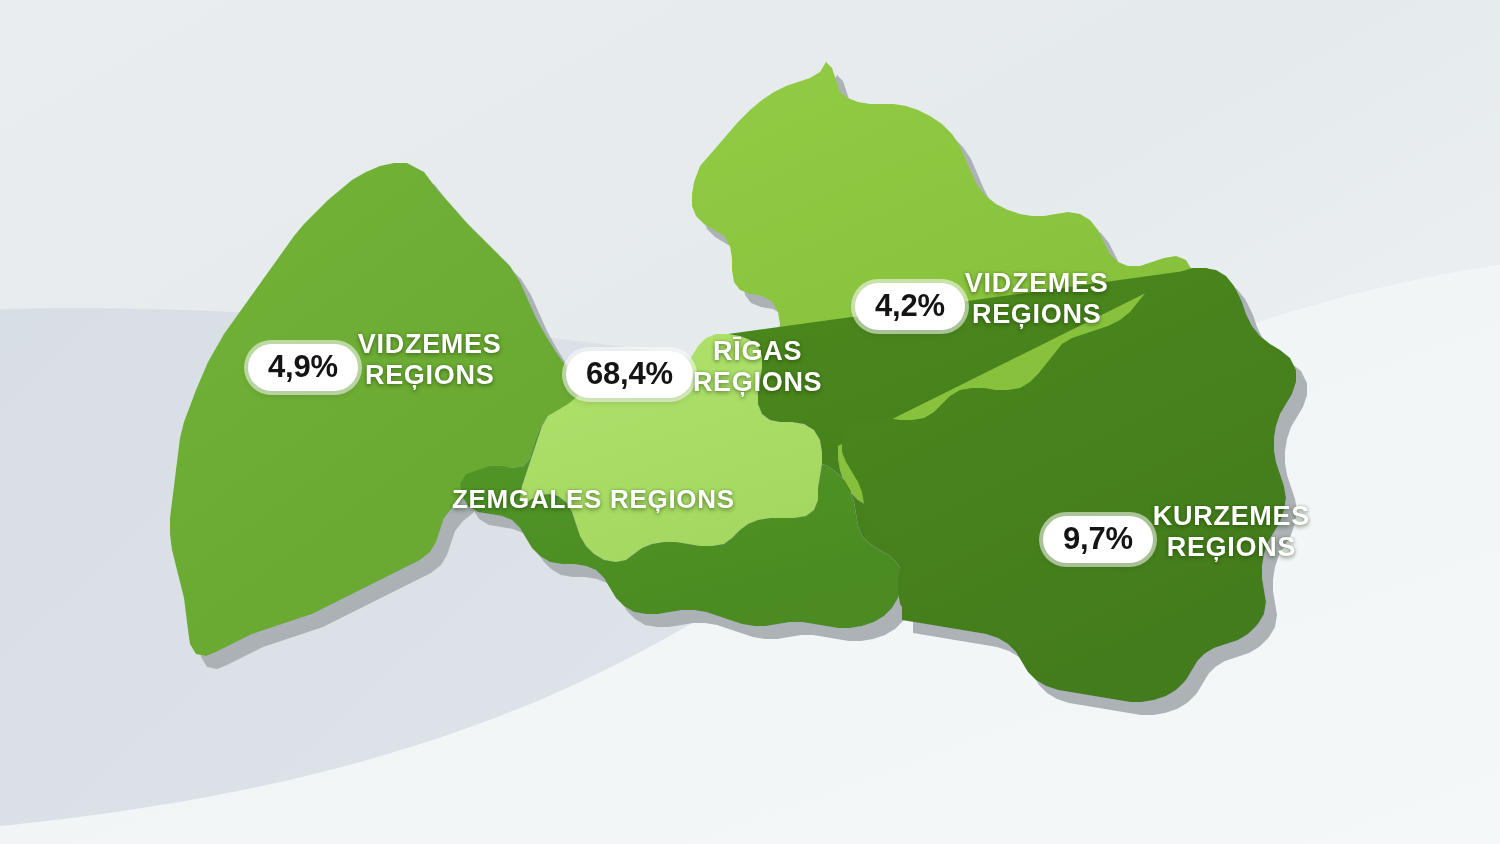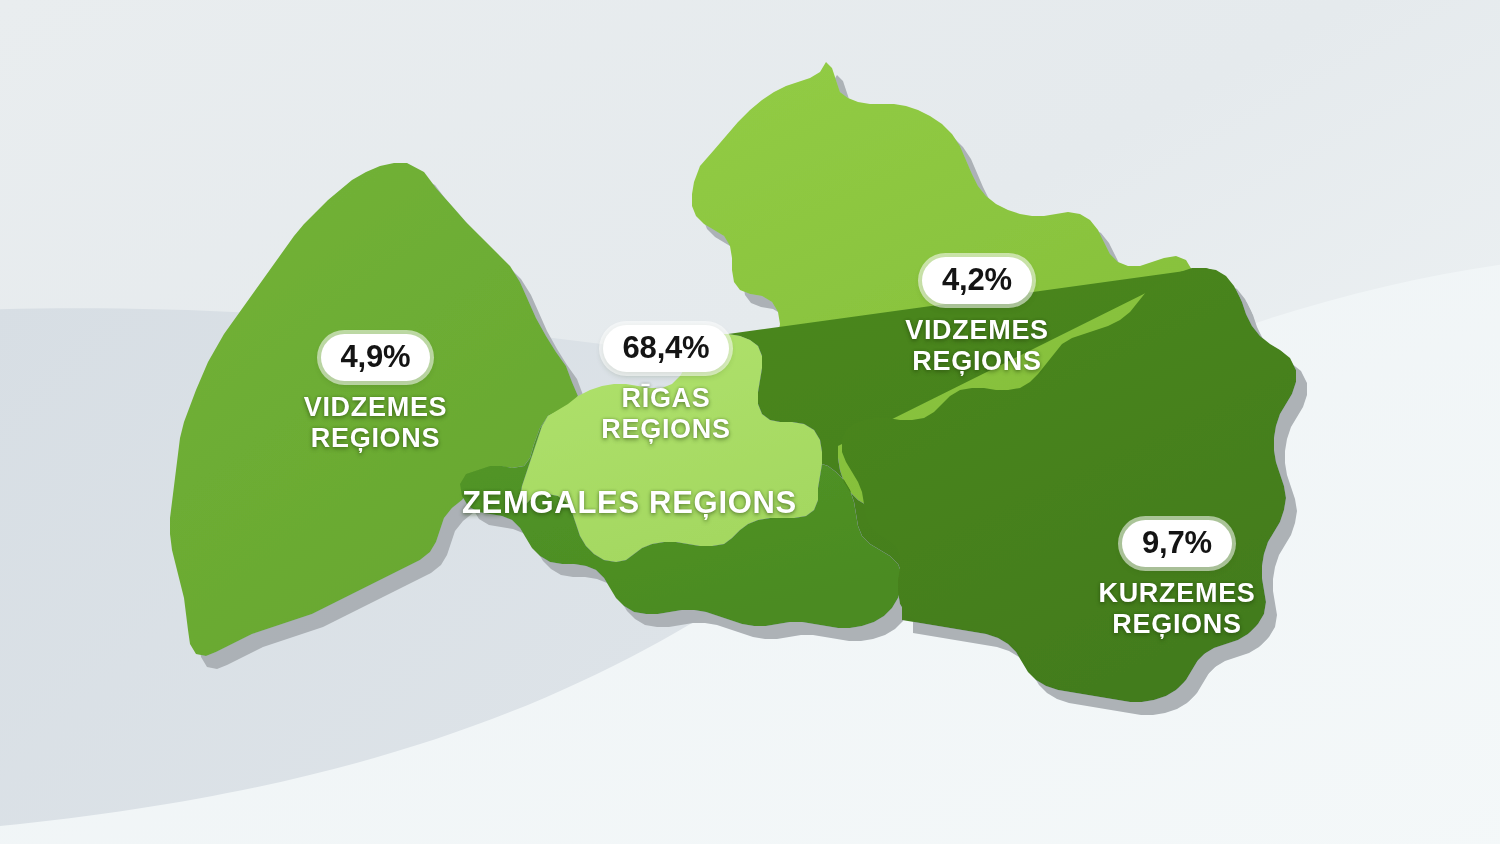--- a/index.html
+++ b/index.html
@@ -30,22 +30,22 @@
     left: 0;
     top: 0;
     width: 1500px;
     height: 844px;
   }
 
   
   .region-label {
     position: absolute;
     display: flex;
-    flex-direction: column;
-    align-items: center;
+    flex-direction: row;
+    align-items: flex-end;
     pointer-events: auto;
   }
   .pill {
     background: #ffffff;
     border-radius: 999px;
     padding: 7px 20px 9px 20px;
     box-shadow:
       0 0 0 4px rgba(255,255,255,0.55),
       0 3px 7px rgba(40,70,20,0.30);
     display: flex;
@@ -68,28 +68,28 @@
     font-weight: 700;
     letter-spacing: 0.7px;
     line-height: 1.14;
     text-shadow:
       0 2px 4px rgba(30,60,10,0.45),
       0 0 3px rgba(30,60,10,0.30);
     white-space: pre-line;
   }
 
   
-  #label-kurzeme { left: 248px; top: 334px; width: 255px; }
+  #label-kurzeme { left: 248px; top: 318px; width: 255px; }
   #label-riga    { left: 566px; top: 325px; width: 200px; }
   #label-vidzeme { left: 855px; top: 257px; width: 244px; }
   #label-zemgale { left: 452px; top: 474px; width: 355px; }
-  #label-latgale { left: 1043px; top: 520px; width: 268px; }
+  #label-latgale { left: 1043px; top: 490px; width: 268px; }
 
   #label-zemgale .pill { align-self: center; }
-  #label-zemgale .rname { font-size: 31px; }
+  #label-zemgale .rname { font-size: 26px; }
 </style>
 </head>
 <body>
 
 <div id="stage">
 
   <svg class="bg-layer" viewBox="0 0 1500 844" preserveAspectRatio="none">
     <defs>
       <linearGradient id="bgGrad" x1="0" y1="0" x2="1" y2="1">
         <stop offset="0%" stop-color="#e9edef"></stop>

